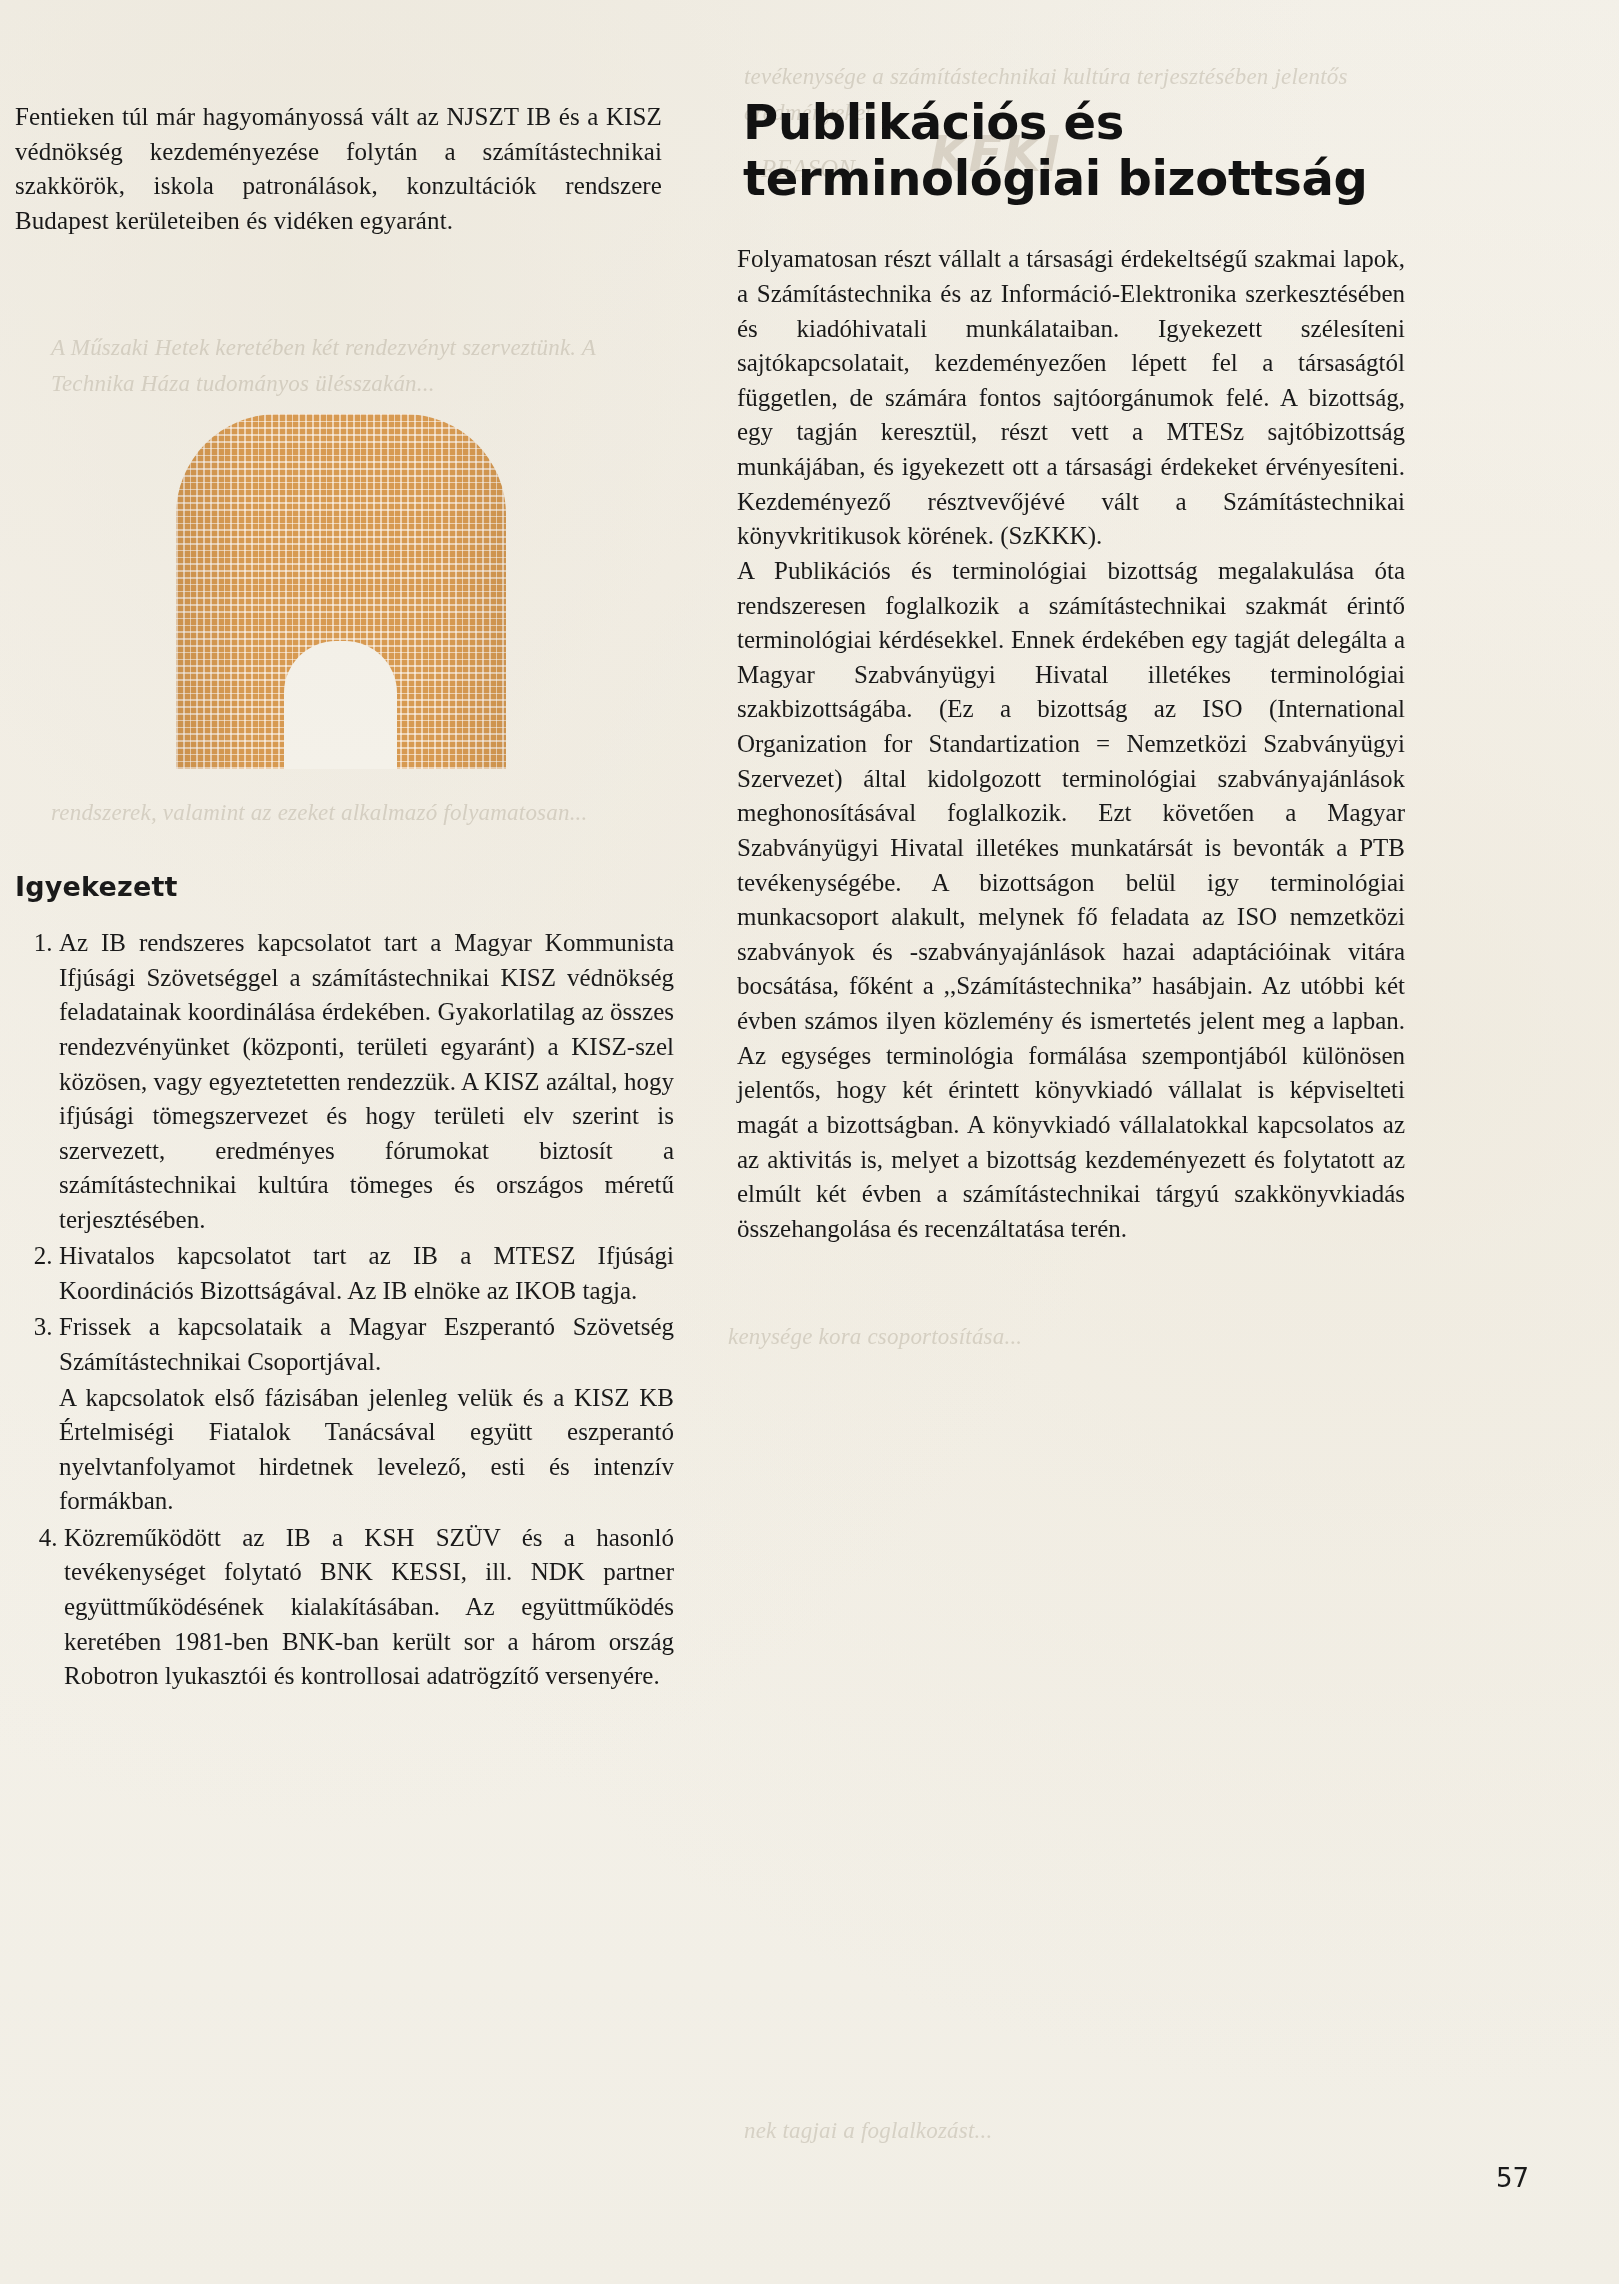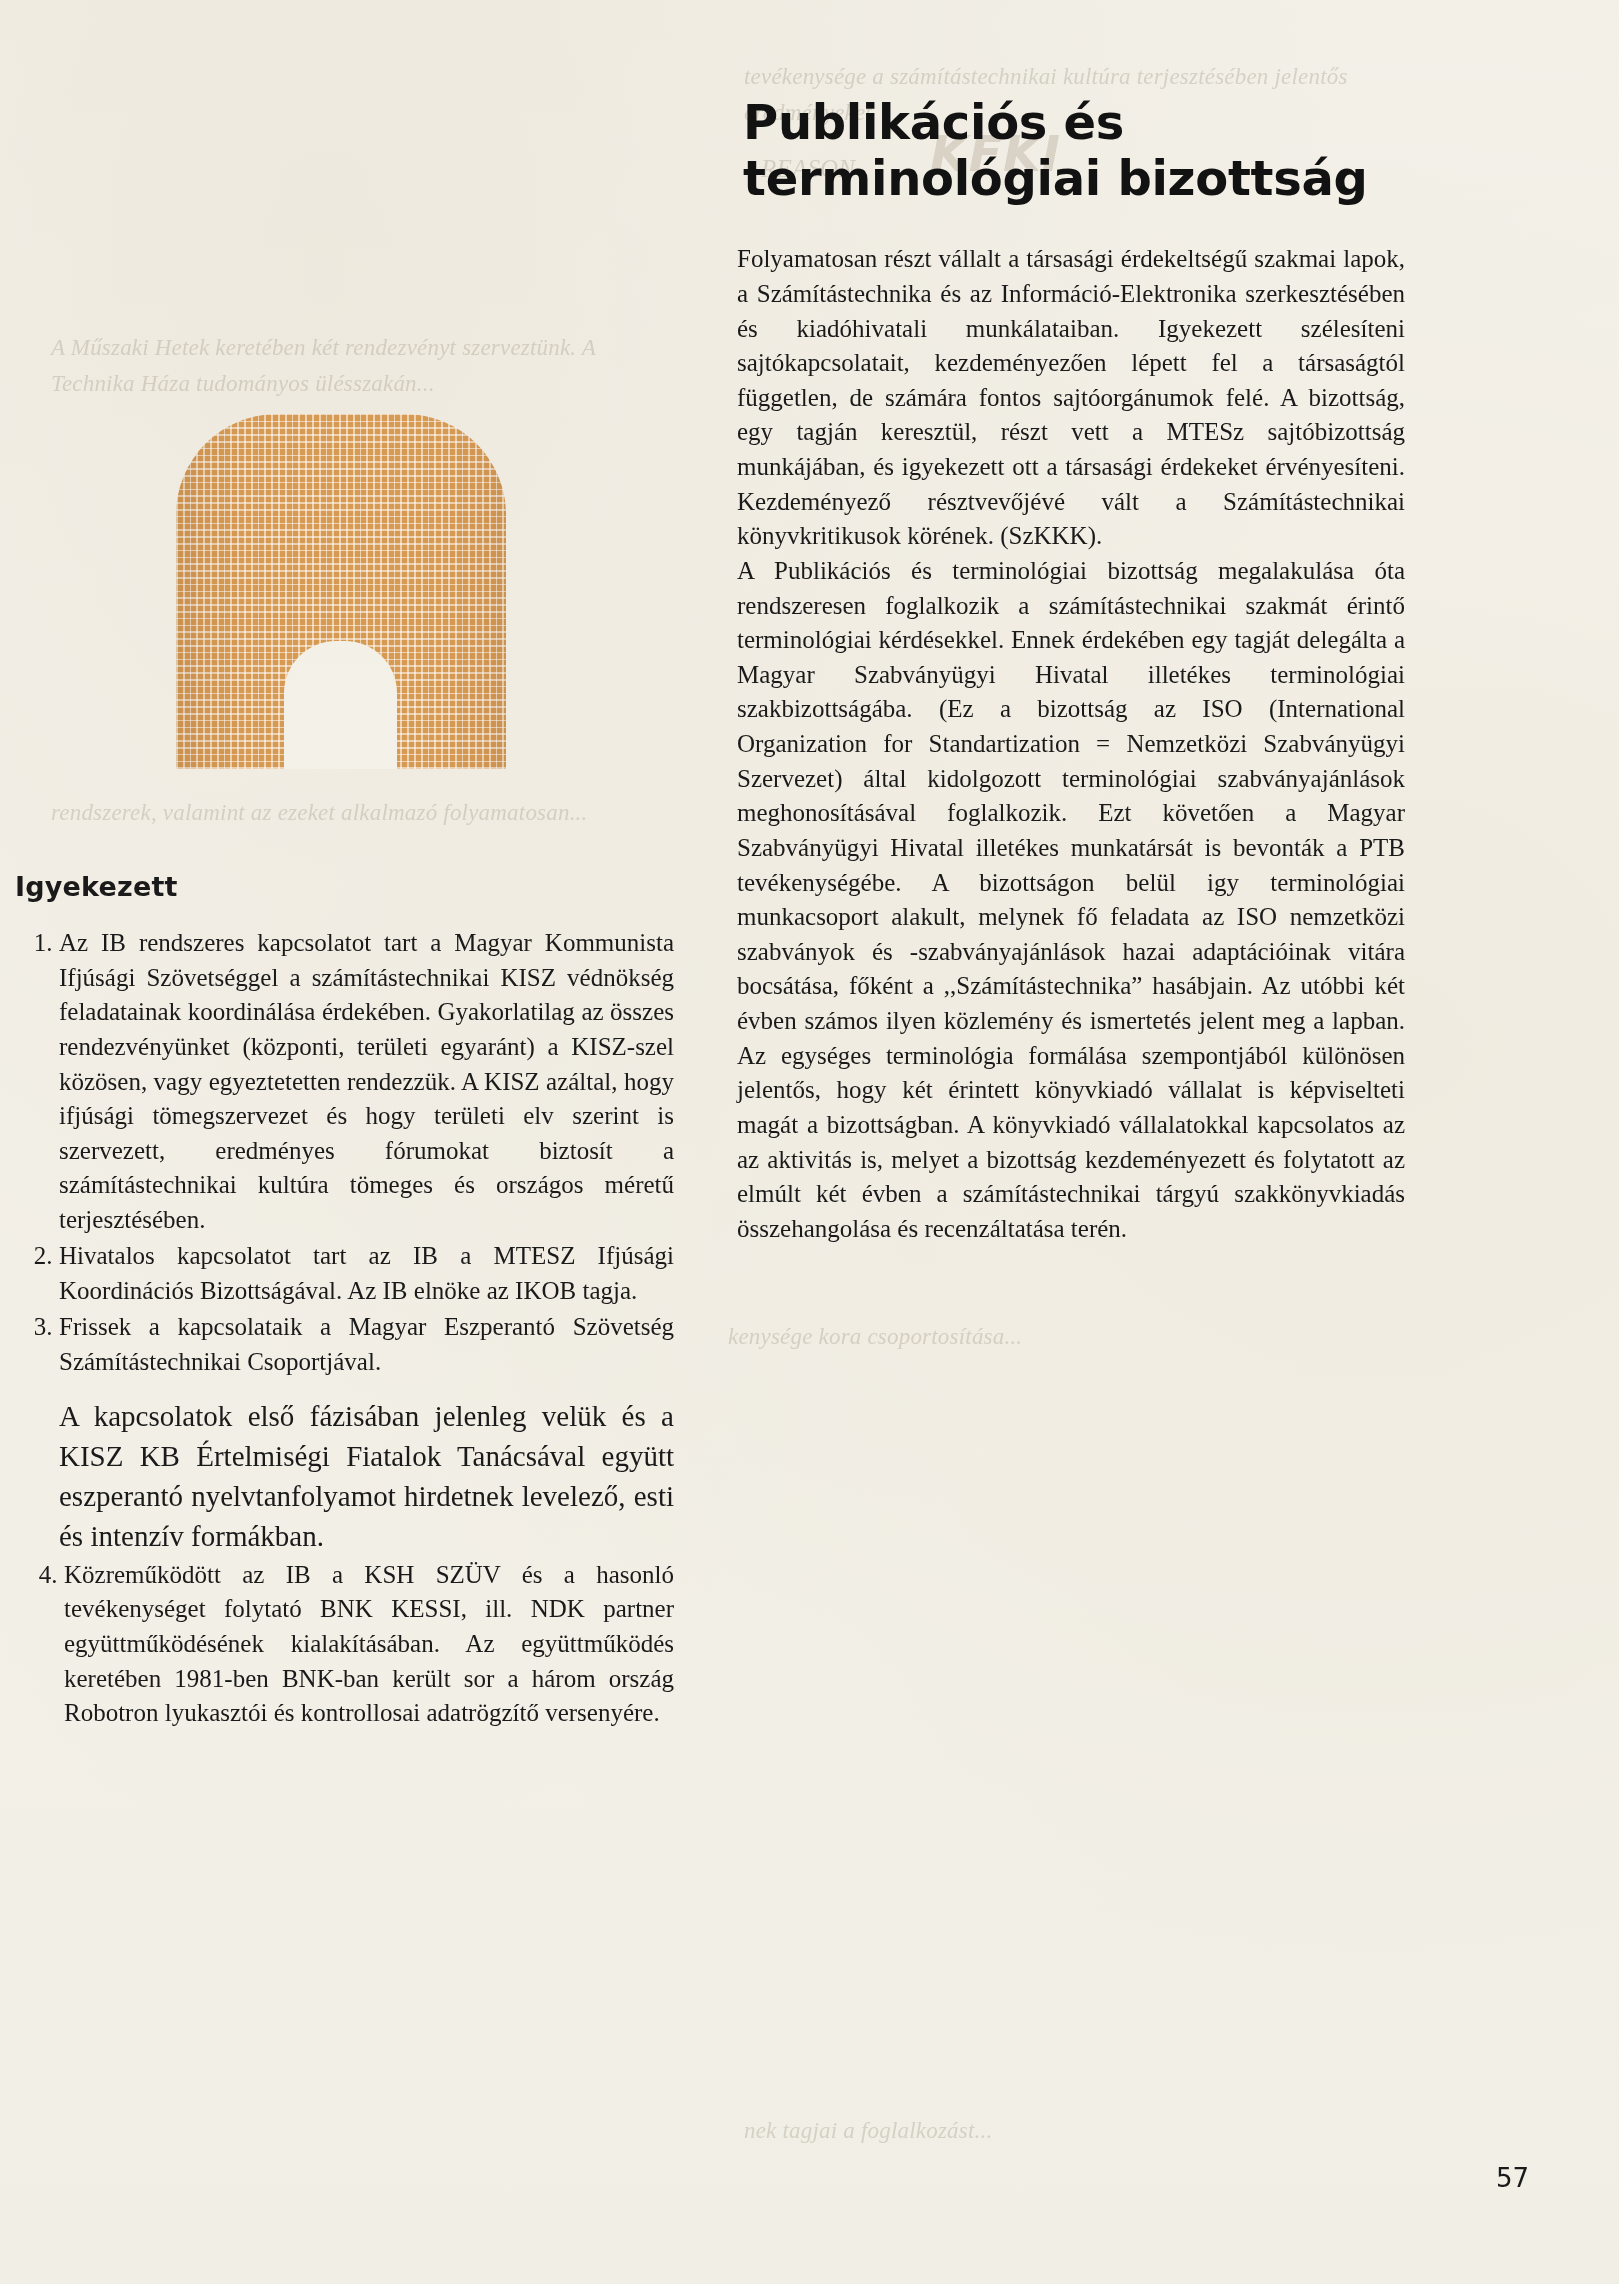--- a/index.html
+++ b/index.html
@@ -151,22 +151,22 @@
     position: absolute;
     left: 3.4px;
     top: 0;
     width: 34px;
     text-align: right;
     font-size: 25px;
   }
   ol.numlist > li.wide-num { padding-left: 49px; }
   ol.numlist > li.wide-num .num { left: 8.5px; }
   .li-extra {
-    margin-top: 16px;
-    font-size: 29px;
+    margin-top: 1px;
+    font-size: 25px;
     line-height: 1.385;
     text-align: justify;
   }
 
   
   .folio {
     position: absolute;
     right: 91px;
     bottom: 91px;
     font-family: "DejaVu Sans", sans-serif;
@@ -201,20 +201,23 @@
 <div class="ghost ghost-a">A Műszaki Hetek keretében két rendezvényt szerveztünk. A Technika Háza tudományos ülésszakán...</div>
 <div class="ghost ghost-b">tevékenysége a számítástechnikai kultúra terjesztésében jelentős eredményeket</div>
 <div class="ghost ghost-c">REASON</div>
 <div class="ghost ghost-big">KFKI</div>
 <div class="ghost ghost-d">rendszerek, valamint az ezeket alkalmazó folyamatosan...</div>
 <div class="ghost ghost-e">kenysége kora csoportosítása...</div>
 <div class="ghost ghost-f">nek tagjai a foglalkozást...</div>
 
 <div class="content">
 
+  <div class="col-left">
+    <p class="body intro">Fentieken túl már hagyományossá vált az NJSZT IB és a KISZ védnökség kezdeményezése folytán a számítástechnikai szakkörök, iskola patronálások, konzultációk rendszere Budapest kerületeiben és vidéken egyaránt.</p>
+  </div>
 
   <div class="figure-wrap">
     <div class="figure">
       <div class="fig-shape fig-body"></div>
       <div class="fig-notch-fill"></div>
       <div class="fig-shade"></div>
     </div>
   </div>
 
   <div style="position:absolute; left:15px; top:871px; width:659px;">

